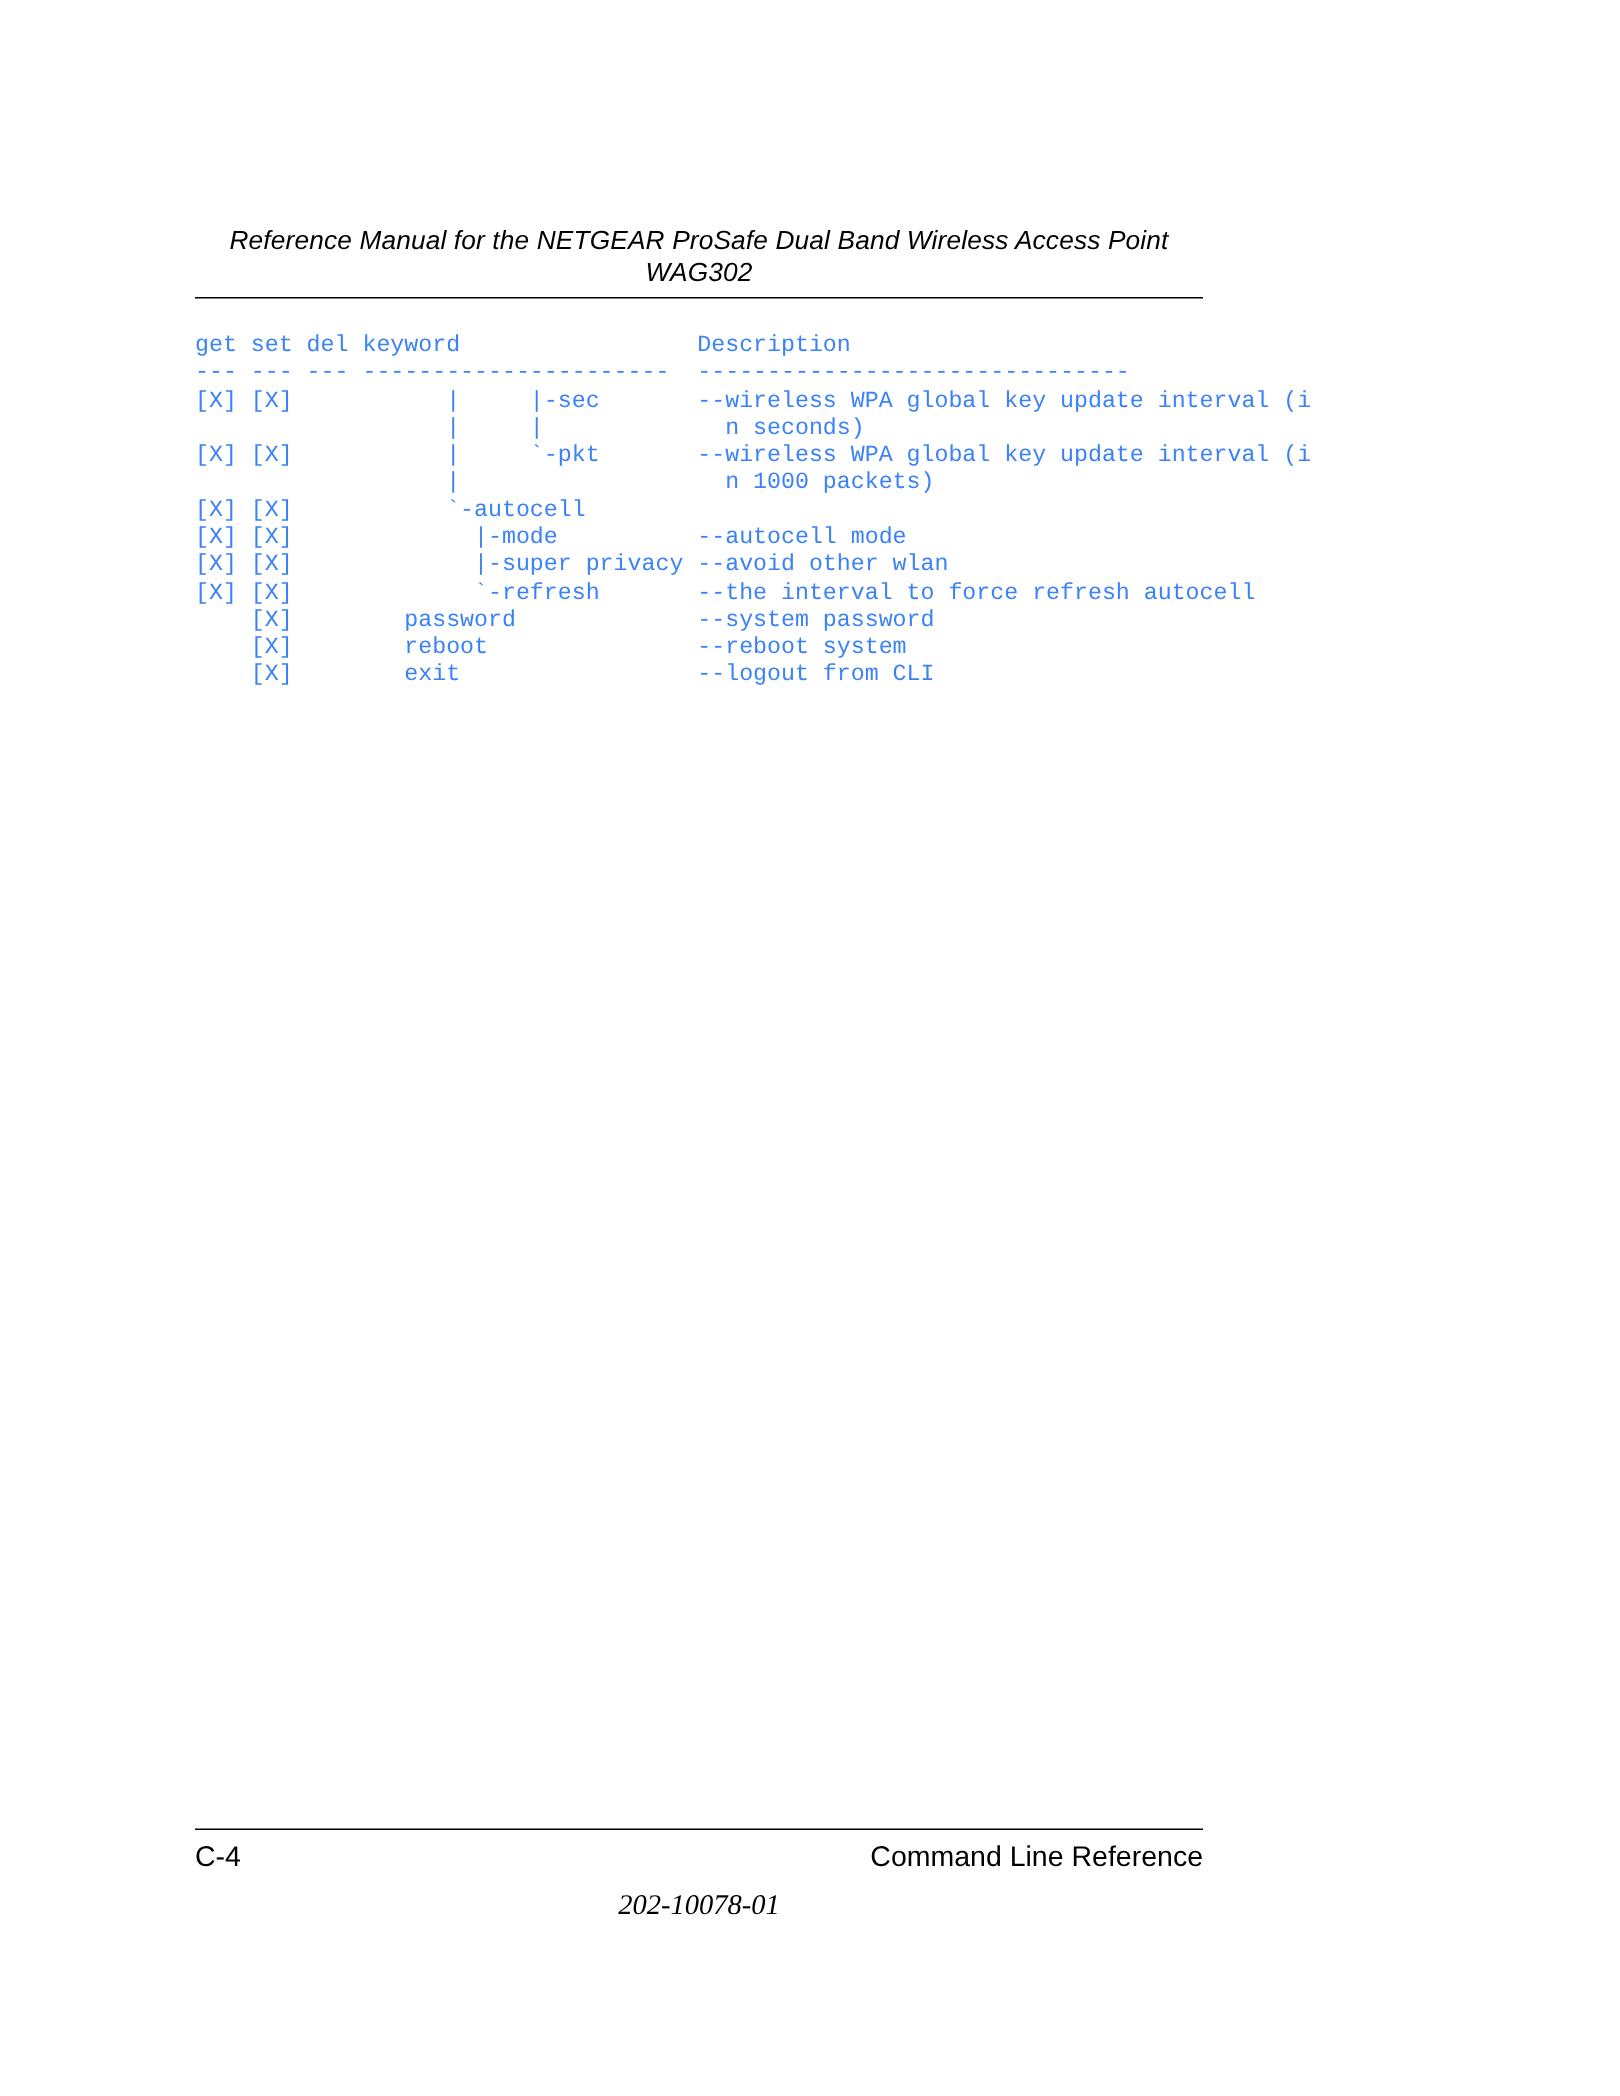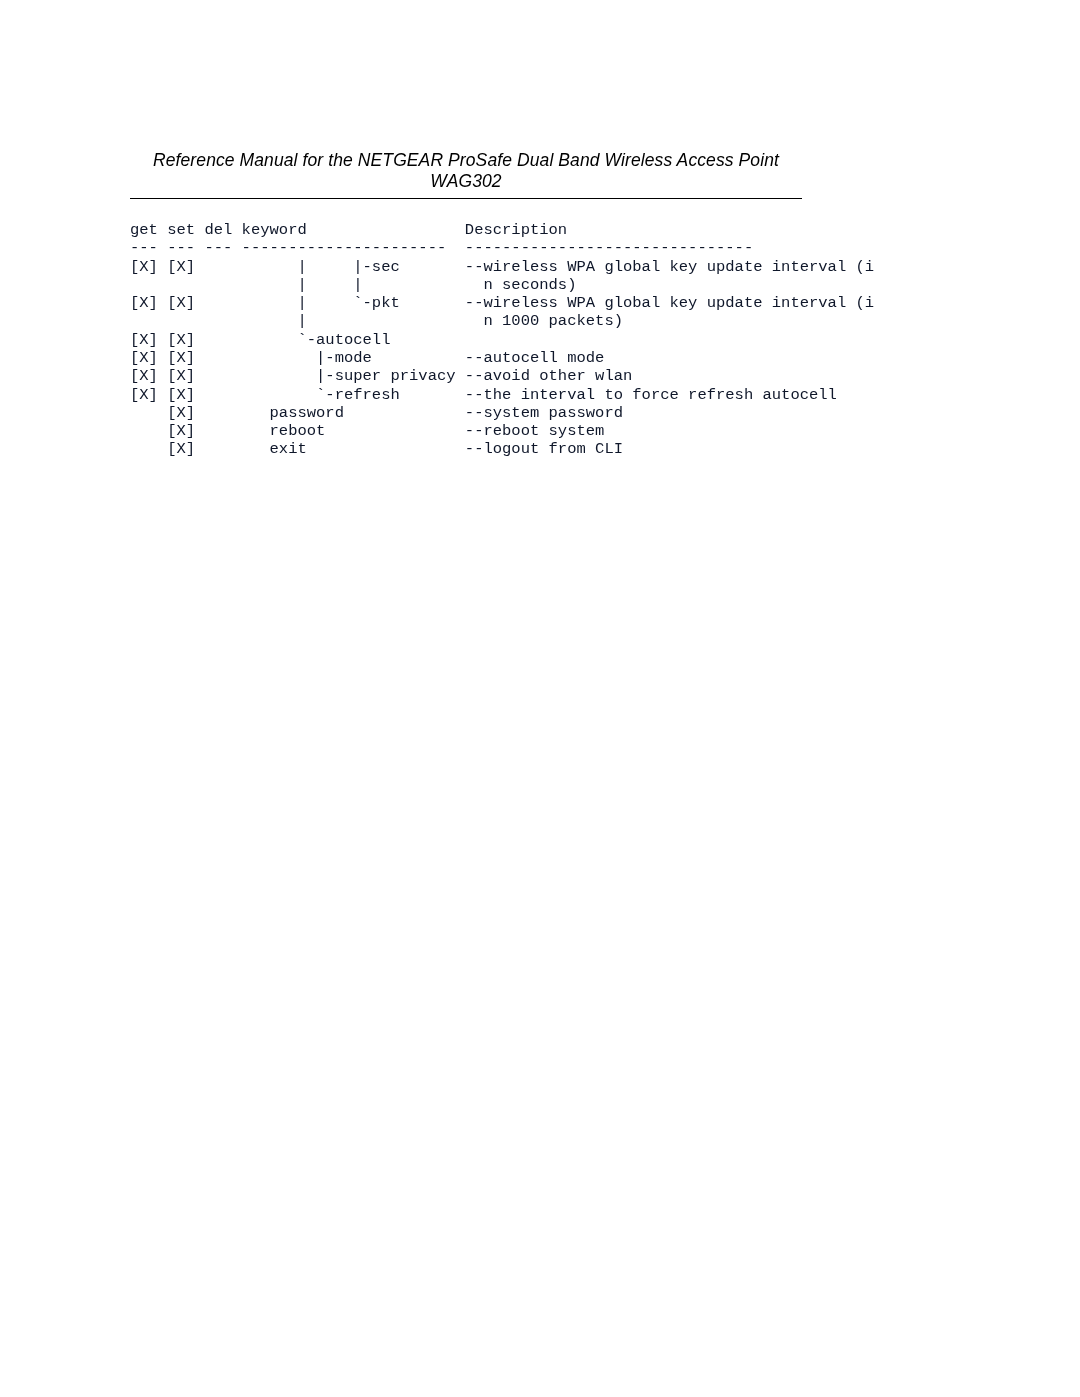--- a/index.html
+++ b/index.html
@@ -30,21 +30,21 @@
     border: none;
     border-top: 1.5px solid #000;
     margin: 0 0 22px 0;
   }
   .cli-block {
     font-family: "Courier New", Courier, monospace;
     font-size: 15.5px;
     line-height: 1.18;
     white-space: pre;
     margin: 0;
-    color: #0f172a;
+    color: #3b82f6;
   }
   .footer {
     position: absolute;
     left: 130px;
     right: 130px;
     bottom: 115px;
   }
   .footer-rule {
     border: none;
     border-top: 1.5px solid #000;
@@ -81,14 +81,22 @@
 [X] [X]           |     `-pkt       --wireless WPA global key update interval (i
                   |                   n 1000 packets)
 [X] [X]           `-autocell        
 [X] [X]             |-mode          --autocell mode
 [X] [X]             |-super privacy --avoid other wlan
 [X] [X]             `-refresh       --the interval to force refresh autocell
     [X]        password             --system password
     [X]        reboot               --reboot system
     [X]        exit                 --logout from CLI</pre>
 
+  <div class="footer">
+    <hr class="footer-rule">
+    <div class="footer-row">
+      <span>C-4</span>
+      <span>Command Line Reference</span>
+    </div>
+    <div class="doc-number">202-10078-01</div>
+  </div>
 
 </div>
 
 </body></html>

